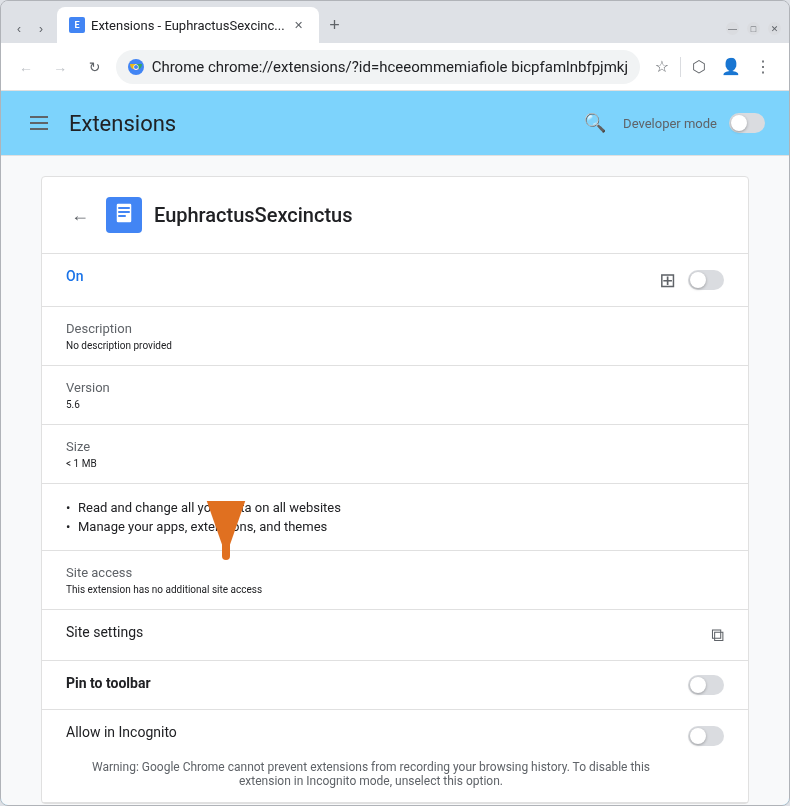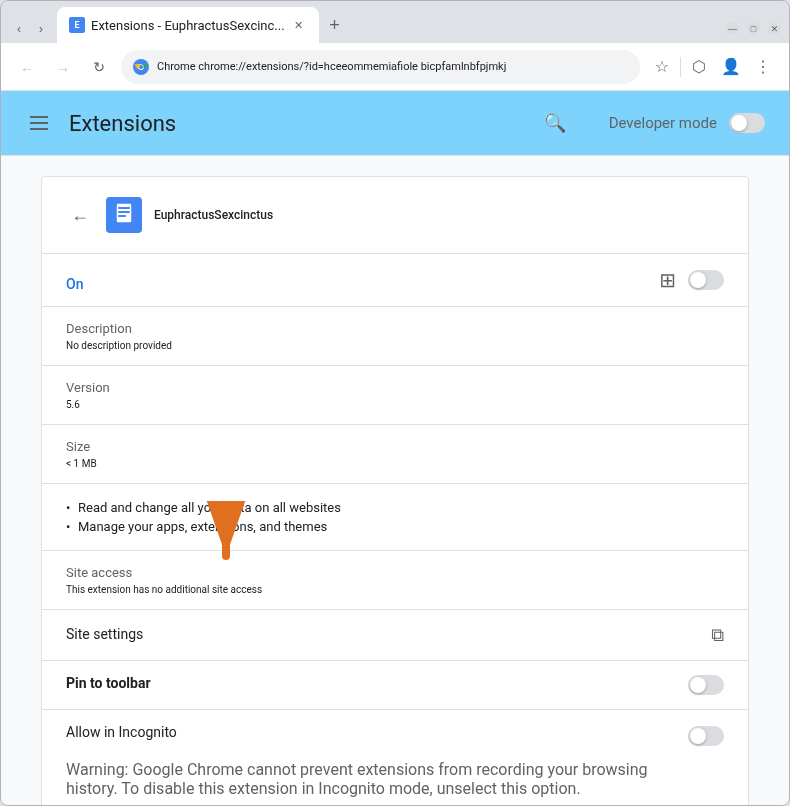--- a/index.html
+++ b/index.html
@@ -176,21 +176,21 @@
       height: 34px;
     }
 
     .chrome-logo {
       width: 16px;
       height: 16px;
       flex-shrink: 0;
     }
 
     .address-text {
-      font-size: 11px;
+      font-size: 15px;
       color: #202124;
       flex: 1;
       white-space: nowrap;
       overflow: hidden;
       text-overflow: ellipsis;
     }
 
     .address-icons {
       display: flex;
       align-items: center;
@@ -267,23 +267,22 @@
       background: transparent;
       cursor: pointer;
       display: flex;
       align-items: center;
       justify-content: center;
       color: #5f6368;
       font-size: 18px;
     }
 
     .dev-mode-label {
-      font-size: 15px;
-      color: #5f6368;
-      margin-left: 25px;
+      font-size: 13px;
+      color: #5f6368;
     }
 
     .toggle {
       width: 36px;
       height: 20px;
       background: #dadce0;
       border-radius: 10px;
       position: relative;
       cursor: pointer;
       display: inline-block;
@@ -365,29 +364,29 @@
       background: #4285f4;
       border-radius: 4px;
       display: flex;
       align-items: center;
       justify-content: center;
       color: white;
       font-size: 18px;
     }
 
     .ext-name {
-      font-size: 12px;
+      font-size: 20px;
       color: #202124;
       font-weight: 500;
     }
 
     
     .ext-row {
       display: flex;
-      align-items: flex-end;
+      align-items: flex-start;
       padding: 14px 24px;
       border-bottom: 1px solid #e0e0e0;
     }
 
     .ext-row-label {
       font-size: 14px;
       color: #1a73e8;
       font-weight: 500;
     }
 
@@ -443,23 +442,24 @@
 
     .ext-link-icon {
       margin-left: auto;
       color: #5f6368;
       font-size: 18px;
       cursor: pointer;
     }
 
     
     .warning-text {
-      font-size: 16px;
+      font-size: 12px;
       color: #5f6368;
       margin-top: 4px;
+      text-align: center;
     }
 
     
     .orange-arrow-1 {
       position: absolute;
       left: 195px;
       top: 345px;
       z-index: 10;
     }
   </style>

